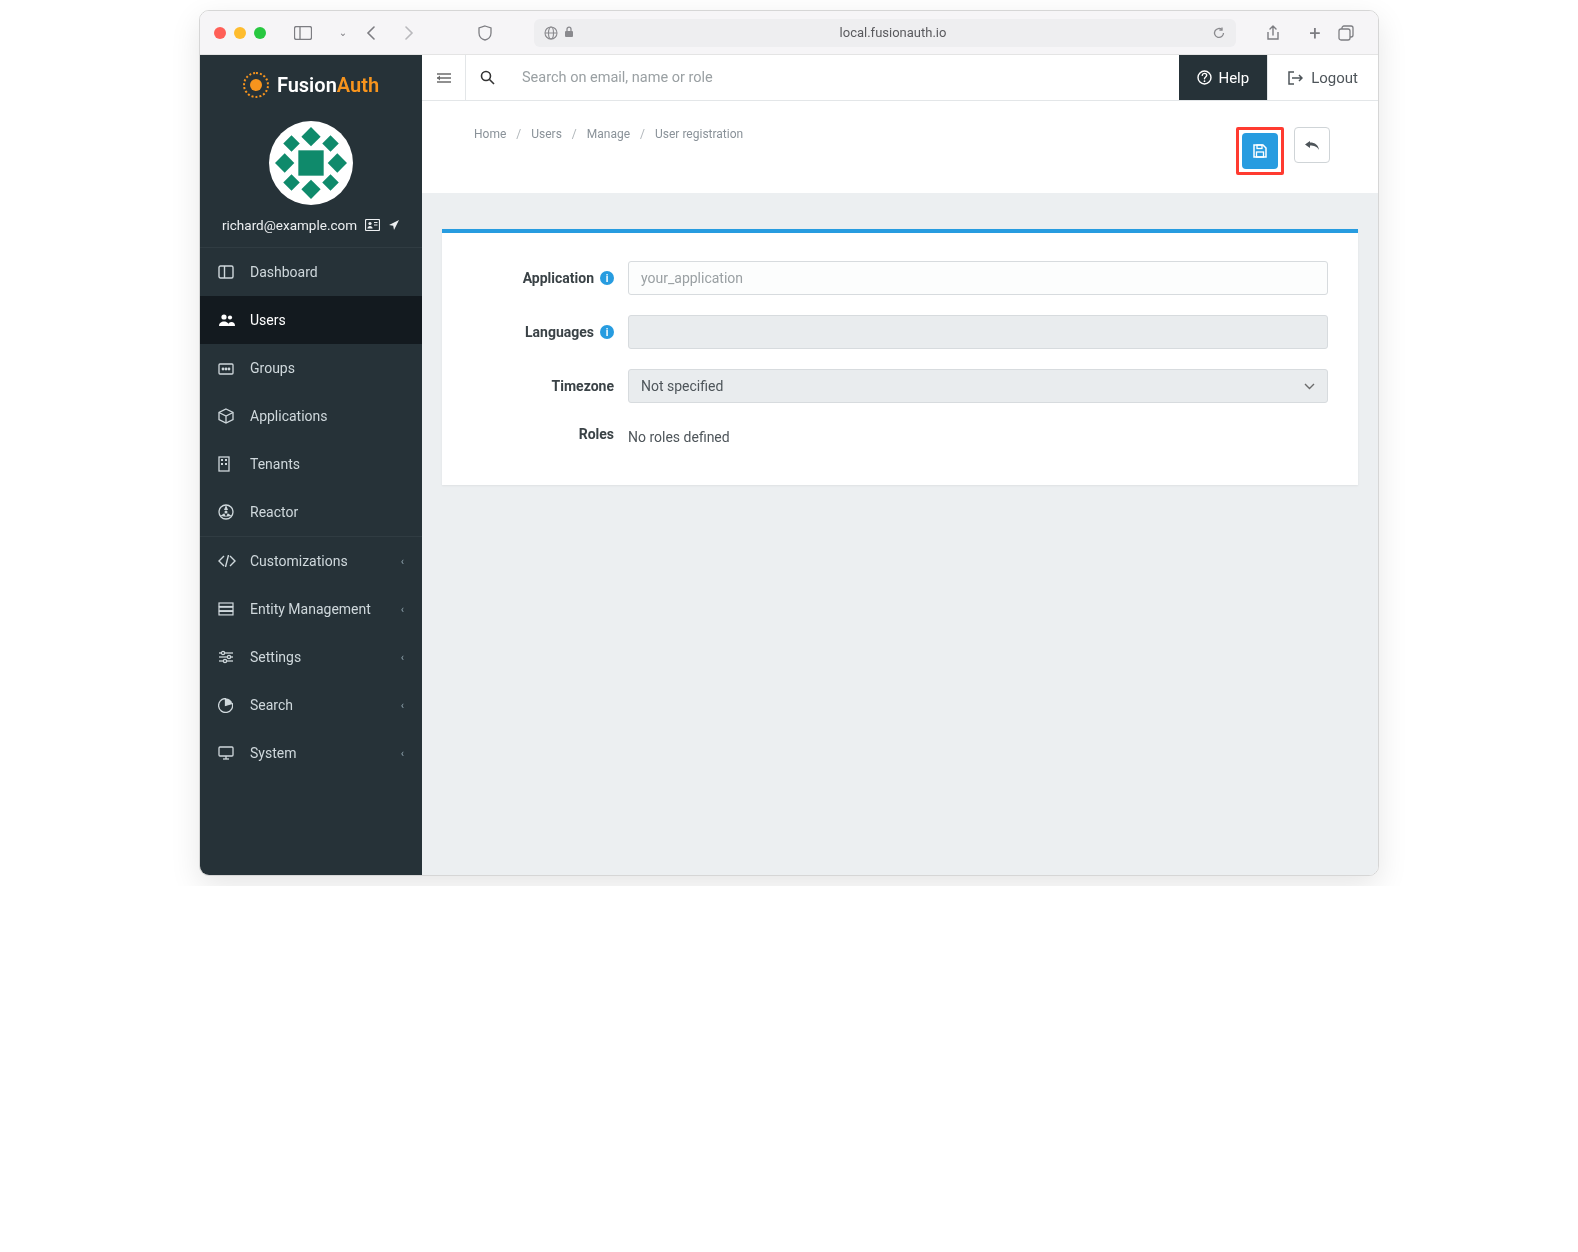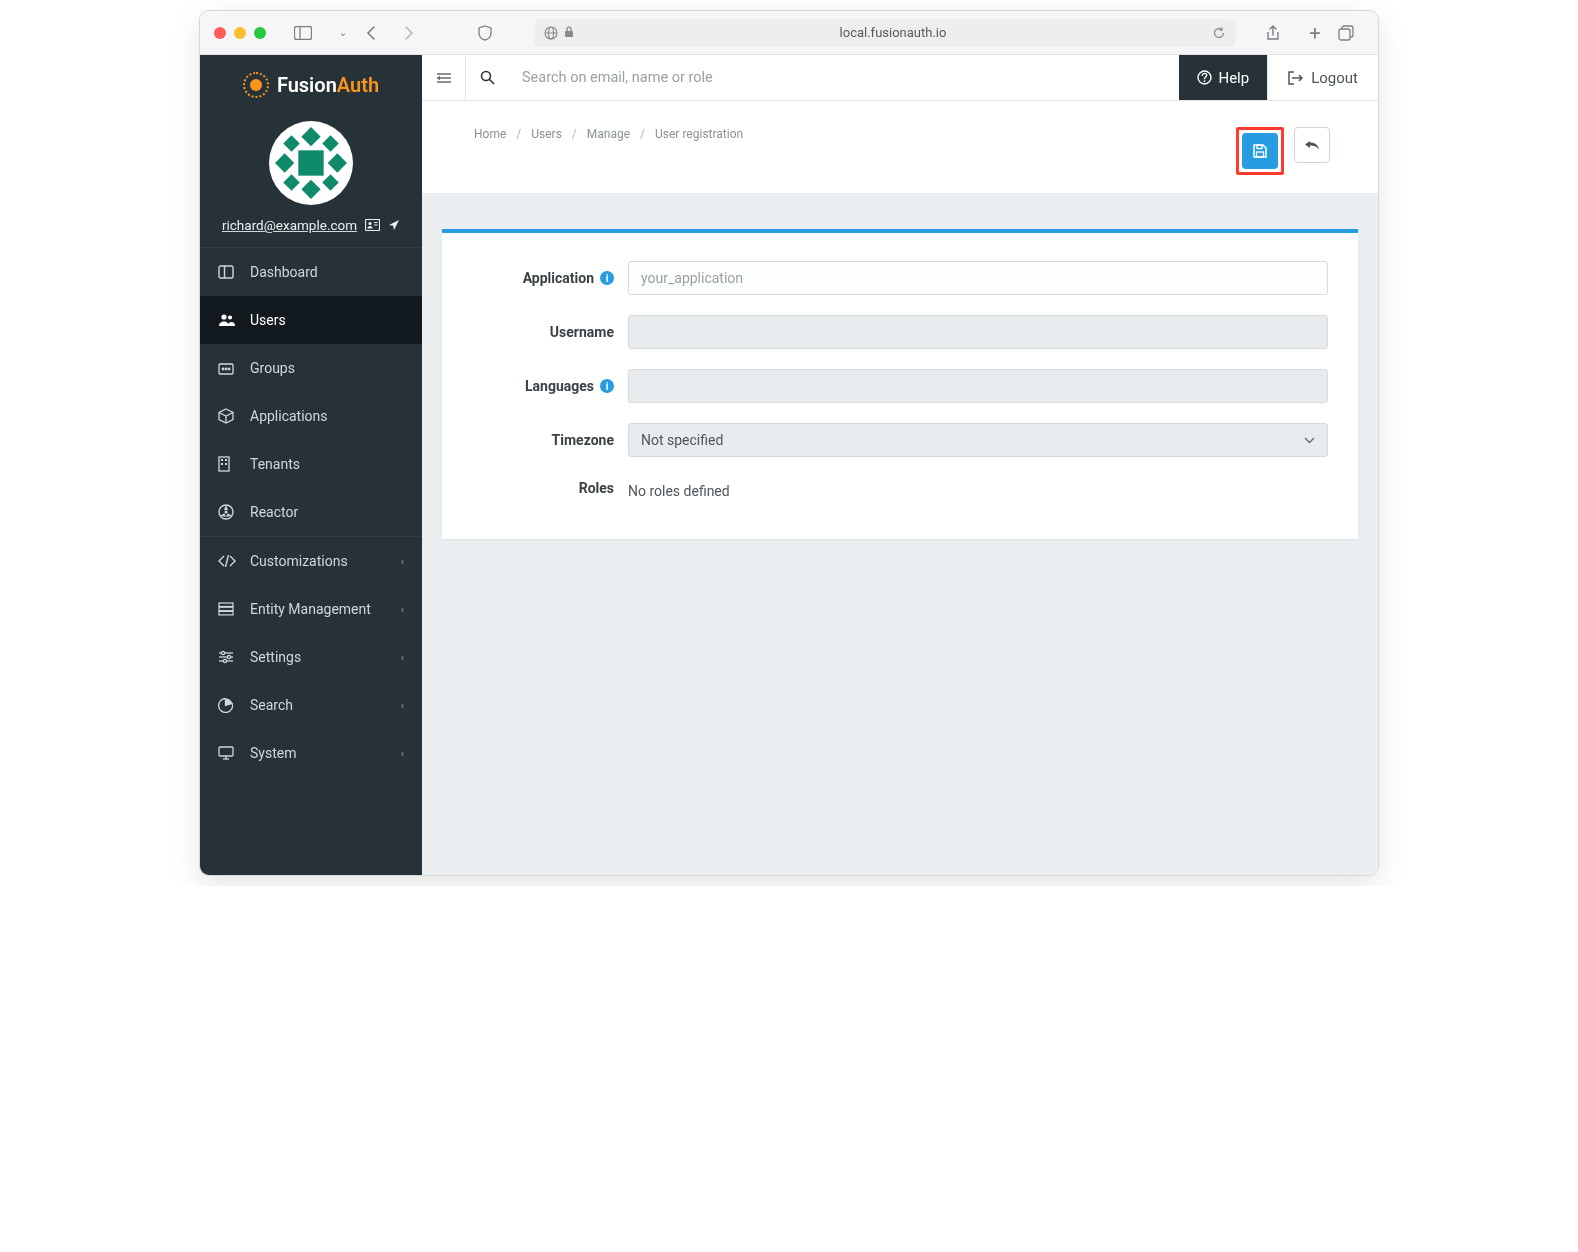--- a/index.html
+++ b/index.html
@@ -38,21 +38,21 @@
   .app { display:flex; height: 820px; }
 
   
   .sidebar { width:222px; background:#263238; color:#cfd8dc; display:flex; flex-direction:column; font-size:14px; }
   .logo { height:60px; display:flex; align-items:center; justify-content:center; }
   .logo-text { font-weight:600; font-size:20px; color:#fff; }
   .logo-text .auth { color:#f7941d; }
   .logo-mark { width:26px; height:26px; border:2px dotted #f7941d; border-radius:50%; display:flex; align-items:center; justify-content:center; margin-right:8px; }
   .logo-mark-inner { width:12px; height:12px; background:#f7941d; border-radius:50%; }
 
-  .avatar-box { text-align:center; padding: 6px 2px 14px; text-decoration: underline; }
+  .avatar-box { text-align:center; padding: 6px 2px 14px; }
   .avatar { width:84px; height:84px; border-radius:50%; background:#fff; margin:0 auto 12px; display:flex; align-items:center; justify-content:center; }
   .avatar svg { width:78px; height:78px; }
   .user-line { font-size:13.5px; color:#eceff1; display:flex; align-items:center; justify-content:center; gap:8px; }
   .user-line .mini { font-size:13px; }
 
   .nav { border-top:1px solid #303c42; }
   .nav-item { display:flex; align-items:center; height:48px; padding:0 18px; gap:14px; color:#cfd8dc; cursor:pointer; position:relative; }
   .nav-item.active { background:#131a1f; color:#fff; }
   .nav-item .chev { margin-left:auto; font-size:11px; color:#90a4ae; }
   .nav-icon { width:18px; text-align:center; font-size:14px; color:#cfd8dc; }
@@ -420,28 +420,20 @@
           <div class="form-row">
             <div class="form-label">
               <span>Application</span>
               <span class="info-icon">i</span>
             </div>
             <div class="form-input">
               <input type="text" placeholder="your_application" style="">
             </div>
           </div>
 
-          <div class="form-row">
-            <div class="form-label">
-              <span>Username</span>
-            </div>
-            <div class="form-input">
-              <input type="text" class="disabled" style="">
-            </div>
-          </div>
 
           <div class="form-row">
             <div class="form-label">
               <span>Languages</span>
               <span class="info-icon">i</span>
             </div>
             <div class="form-input">
               <input type="text" class="disabled" style="">
             </div>
           </div>

